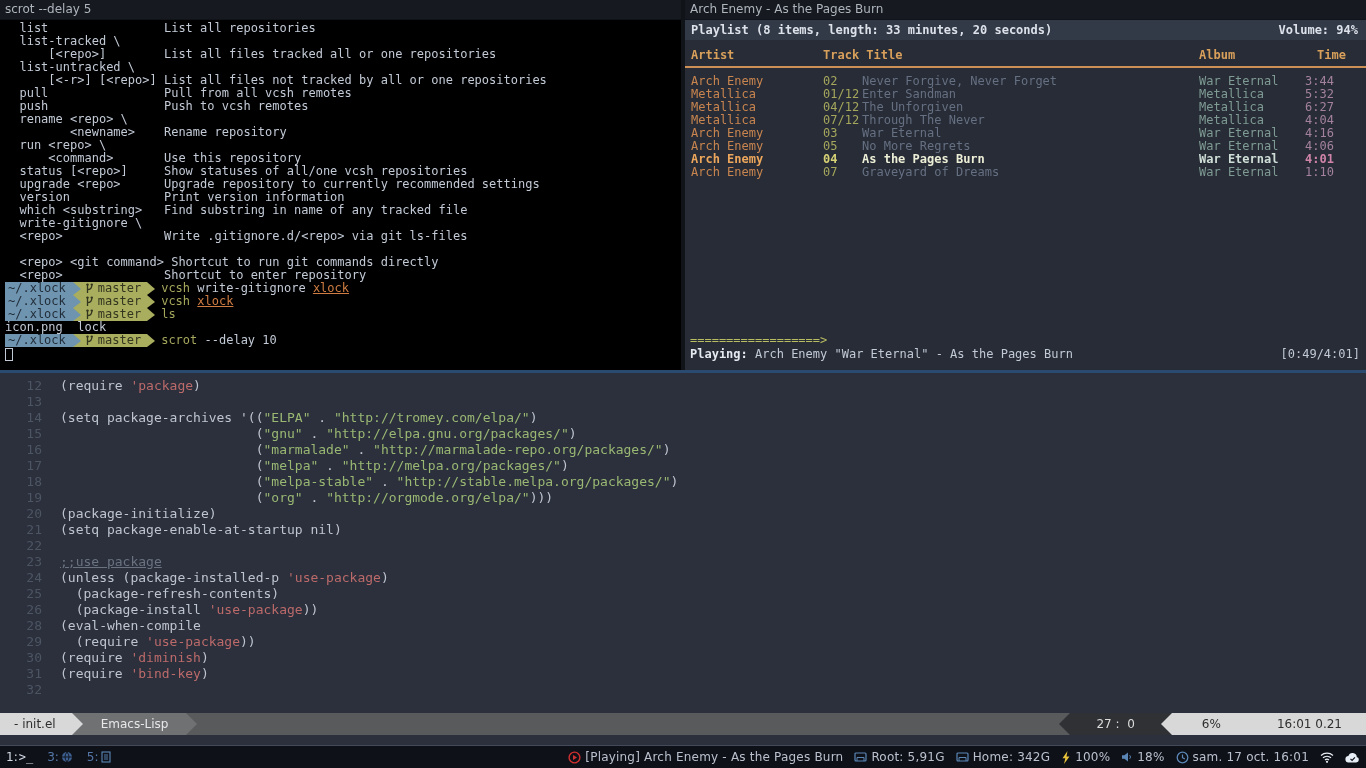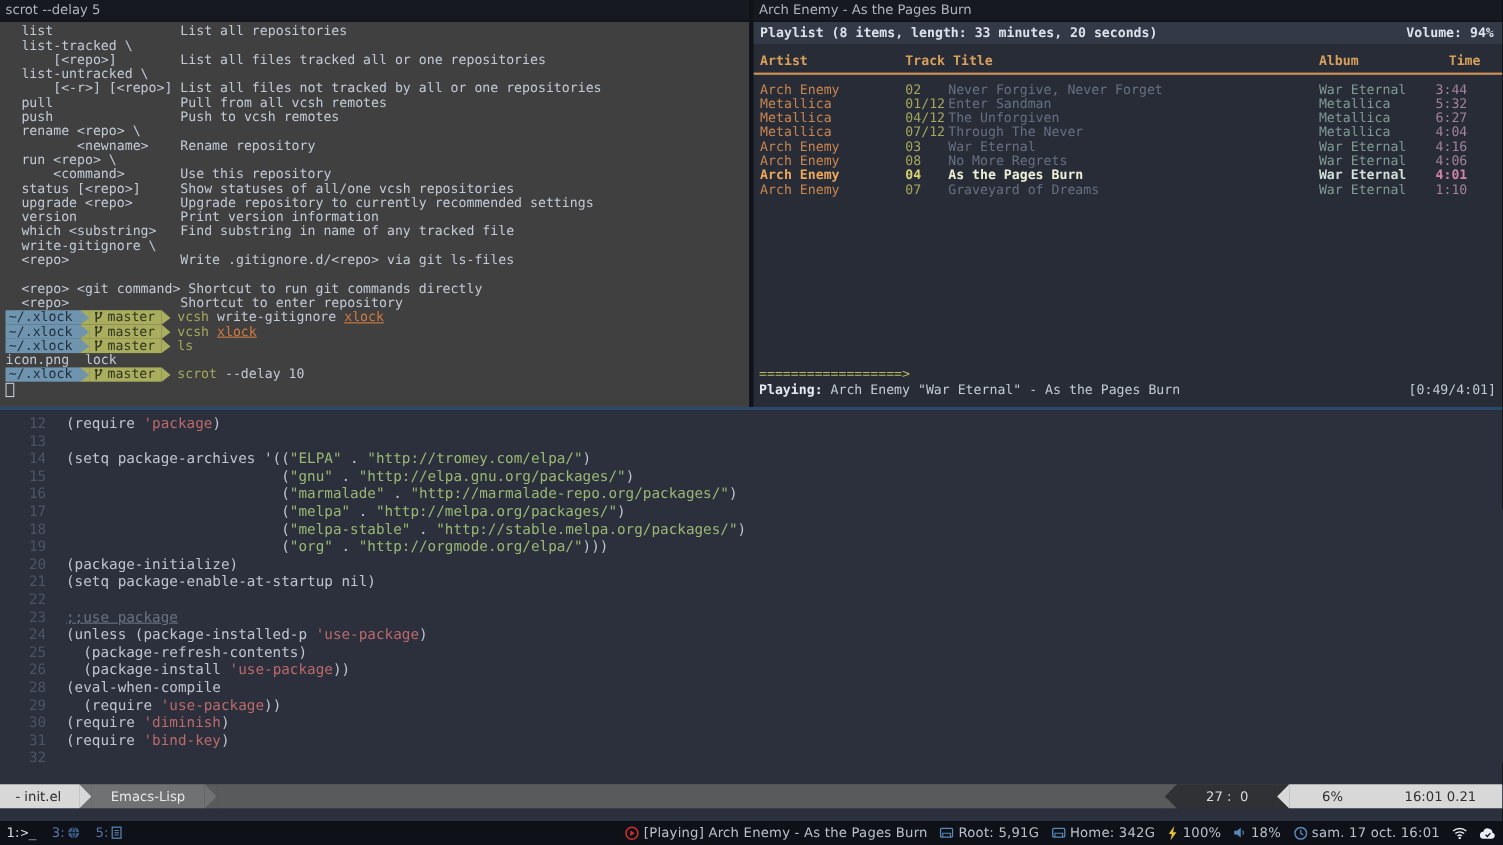--- a/index.html
+++ b/index.html
@@ -8,21 +8,21 @@
   .sans{font-family:"DejaVu Sans",sans-serif;}
 
   
   .titlebar{position:absolute;top:0;height:19px;background:#16191f;color:#aeb5bd;
             font-family:"DejaVu Sans",sans-serif;font-size:12px;line-height:19px;
             padding-left:5px;box-sizing:border-box;}
   .titlebar.tl{left:0;width:681px;}
   .titlebar.tr{left:685px;width:681px;}
 
   
-  .terminal{position:absolute;top:20px;left:0;width:681px;height:350px;background:#404040;
+  .terminal{position:absolute;top:20px;left:0;width:681px;height:350px;background:#000000;
             color:#c2cad6;font-size:12px;line-height:13px;box-sizing:border-box;
             padding:2px 0 0 5px;overflow:hidden;}
   .terminal pre{margin:0;font:inherit;white-space:pre;}
   .tline{height:13px;white-space:pre;display:flex;align-items:flex-start;}
   .p-path{background:#6e94b0;color:#222e3a;padding:0 7px 0 3px;}
   .p-branch{background:#a9ad5e;color:#33361f;padding:0 6px 0 4px;display:inline-flex;align-items:center;}
   .arr{width:0;height:0;border-top:7px solid transparent;border-bottom:6px solid transparent;}
   .a1{border-left:8px solid #6e94b0;background:#a9ad5e;}
   .a2{border-left:8px solid #a9ad5e;margin-right:6px;}
   .t-cmd{color:#a5a75c;}
@@ -202,21 +202,21 @@
         </div>
         <div class="prow">
           <span class="pcol c-artist">Arch Enemy</span>
           <span class="pcol c-track">03</span>
           <span class="pcol c-title">War Eternal</span>
           <span class="pcol c-album">War Eternal</span>
           <span class="pcol c-time">4:16</span>
         </div>
         <div class="prow">
           <span class="pcol c-artist">Arch Enemy</span>
-          <span class="pcol c-track">08</span>
+          <span class="pcol c-track">05</span>
           <span class="pcol c-title">No More Regrets</span>
           <span class="pcol c-album">War Eternal</span>
           <span class="pcol c-time">4:06</span>
         </div>
         <div class="prow playing">
           <span class="pcol c-artist">Arch Enemy</span>
           <span class="pcol c-track">04</span>
           <span class="pcol c-title">As the Pages Burn</span>
           <span class="pcol c-album">War Eternal</span>
           <span class="pcol c-time">4:01</span>

